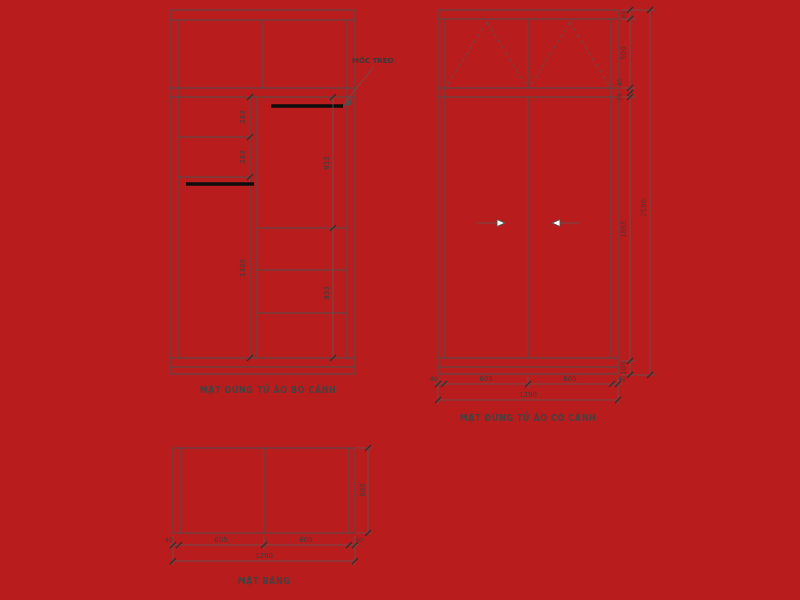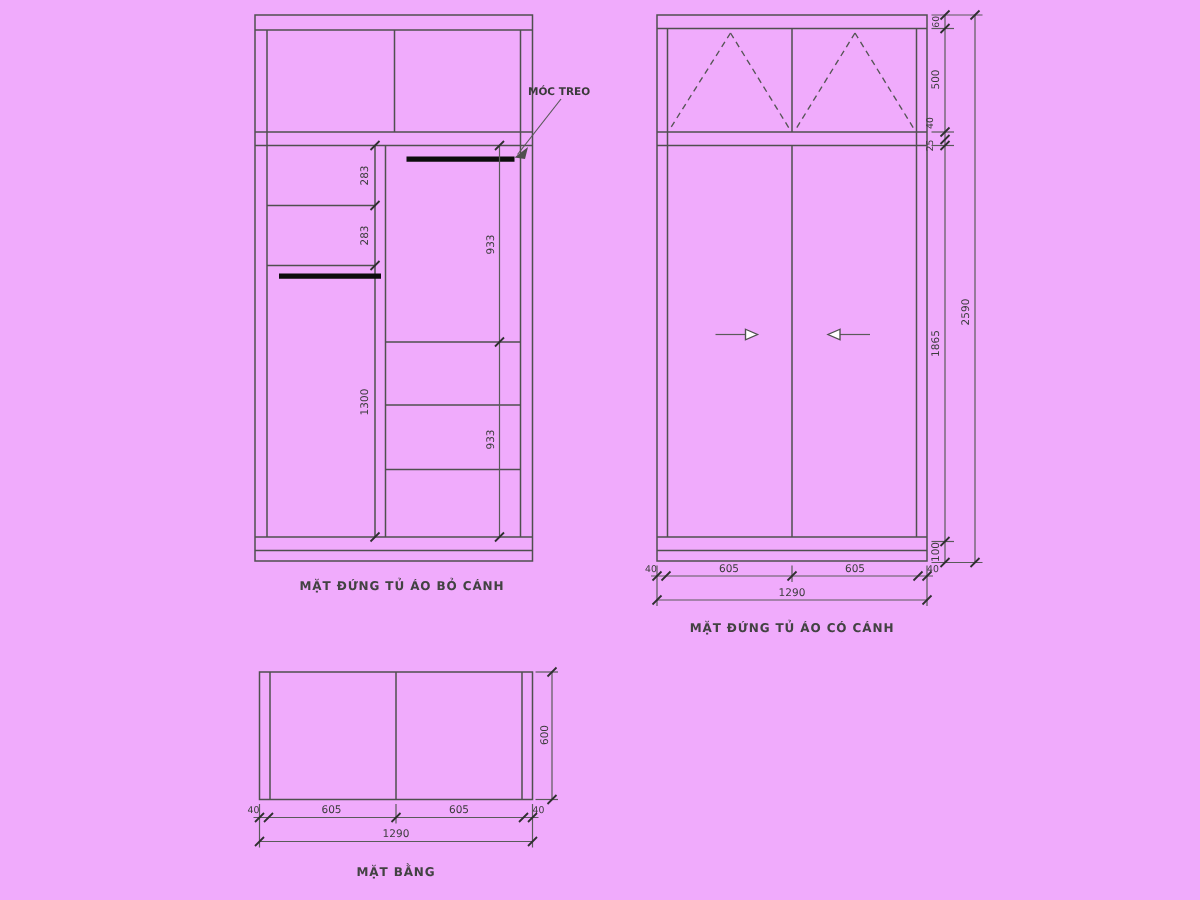--- a/index.html
+++ b/index.html
@@ -1,16 +1,16 @@
 <!DOCTYPE html>
 <html><head>
 <meta charset="utf-8">
 <style>
   html,body{margin:0;padding:0;background:#ffffff;}
-  .stage{position:relative;width:800px;height:600px;background:#f0abfc;overflow:hidden;
+  .stage{position:relative;width:800px;height:600px;background:#b91c1c;overflow:hidden;
          font-family:"DejaVu Sans", sans-serif;}
   svg text{font-family:"DejaVu Sans", sans-serif;fill:#3c3c3c;}
   .ln    {stroke:#4f4f4f;stroke-width:1;fill:none;}
   .lnthin{stroke:#5a5a5a;stroke-width:0.8;fill:none;}
   .thick {stroke:#0d0d0d;stroke-width:3.5;fill:none;}
   .dash  {stroke:#555;stroke-width:0.9;stroke-dasharray:4 3;fill:none;}
   .dim   {stroke:#5a5a5a;stroke-width:0.8;fill:none;}
   .tick  {stroke:#2f2f2f;stroke-width:1.2;fill:none;}
   .dimtxt{font-size:7px;}
   .dimtxt-sm{font-size:6.2px;}

